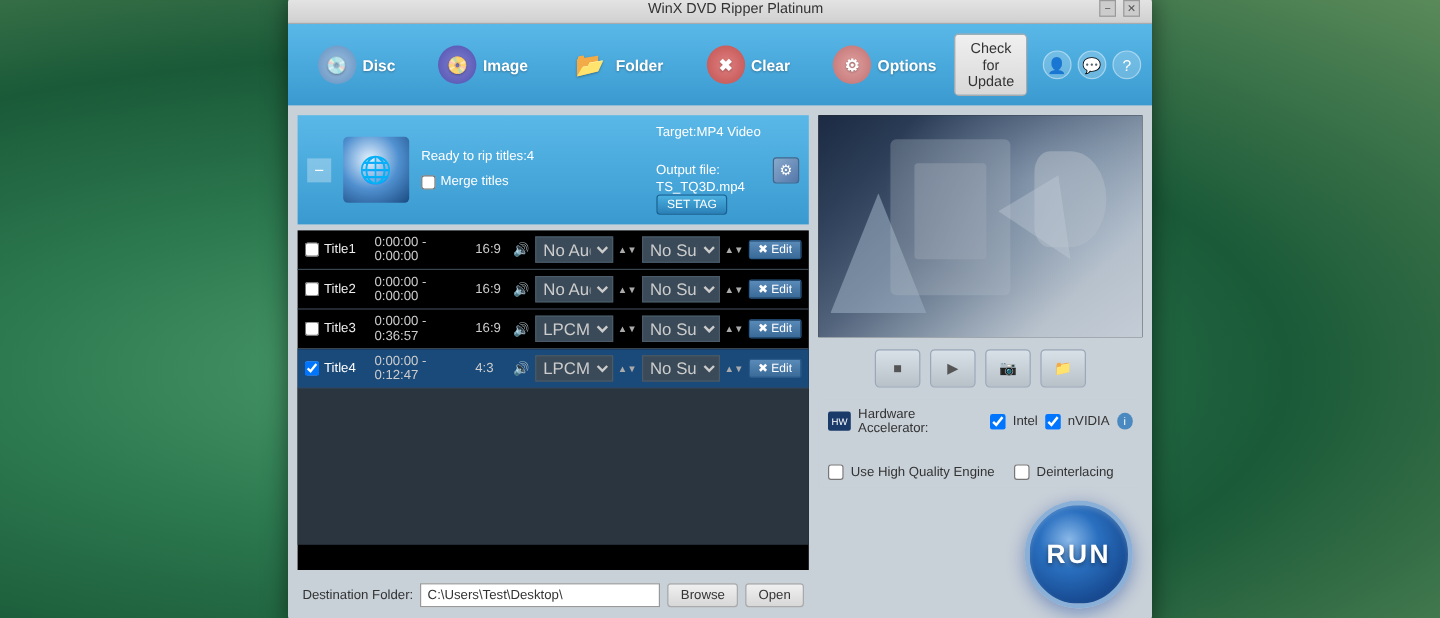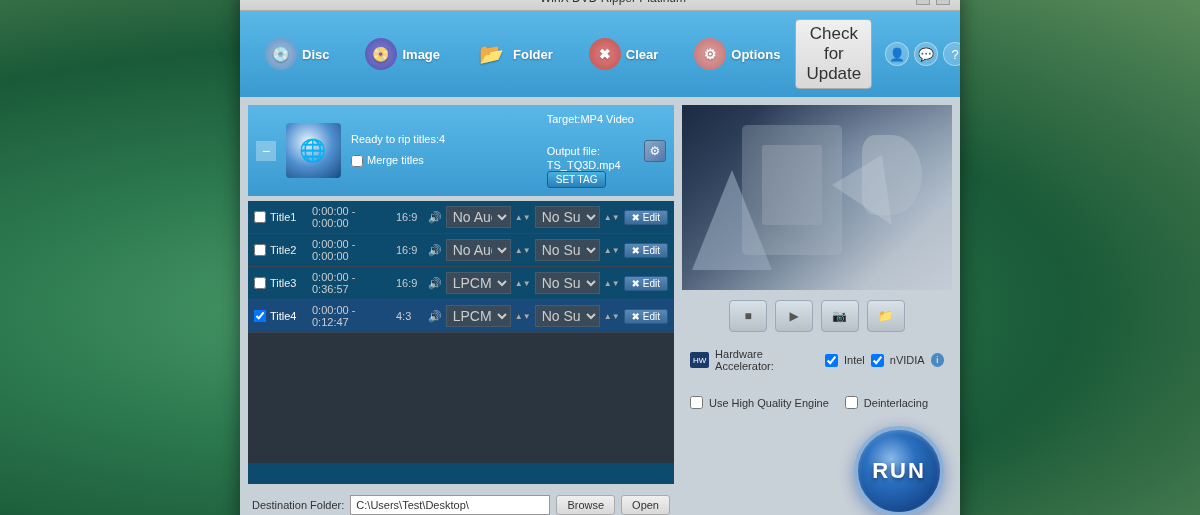--- a/index.html
+++ b/index.html
@@ -101,21 +101,21 @@
       margin: 0 3px;
     }
 
     .check-update-btn {
       margin-left: auto;
       padding: 4px 10px;
       background: linear-gradient(to bottom, #f0f0f0, #d8d8d8);
       border: 1px solid #aaa;
       border-radius: 4px;
       cursor: pointer;
-      font-size: 17px;
+      font-size: 12px;
       color: #333;
     }
 
     .user-icons {
       display: flex;
       gap: 5px;
       margin-left: 8px;
     }
 
     .user-icon-btn {
@@ -222,21 +222,21 @@
       cursor: pointer;
       font-size: 12px;
       color: white;
       display: flex;
       align-items: center;
       justify-content: center;
       border-radius: 3px;
     }
 
     .titles-table {
-      background: #0c4a6e;
+      background: #000000;
       flex: 1;
     }
 
     .title-row {
       display: flex;
       align-items: center;
       padding: 4px 6px;
       border-bottom: 1px solid #3a4550;
       font-size: 11px;
       color: #ccc;

